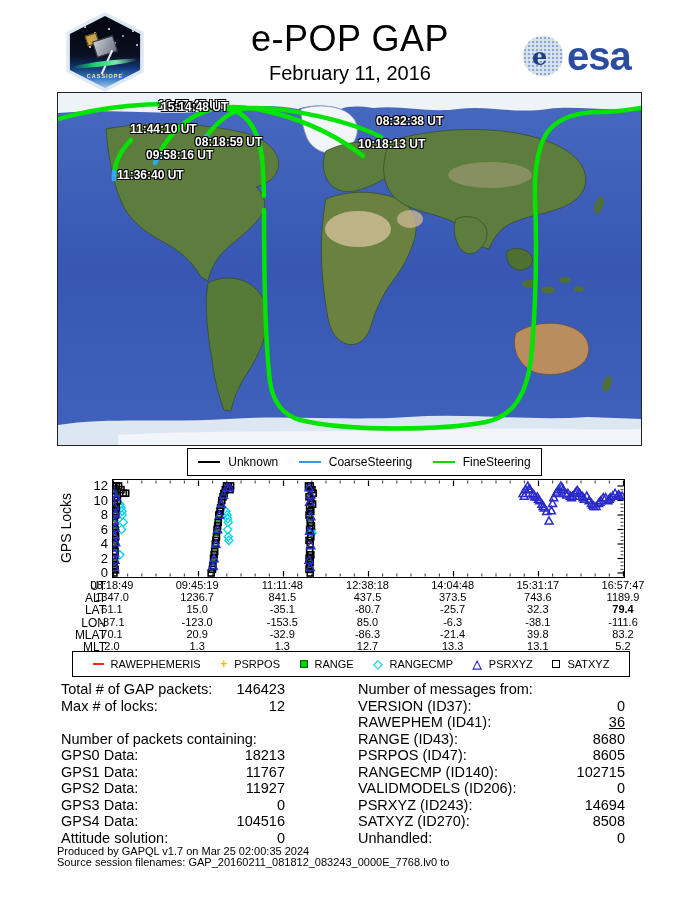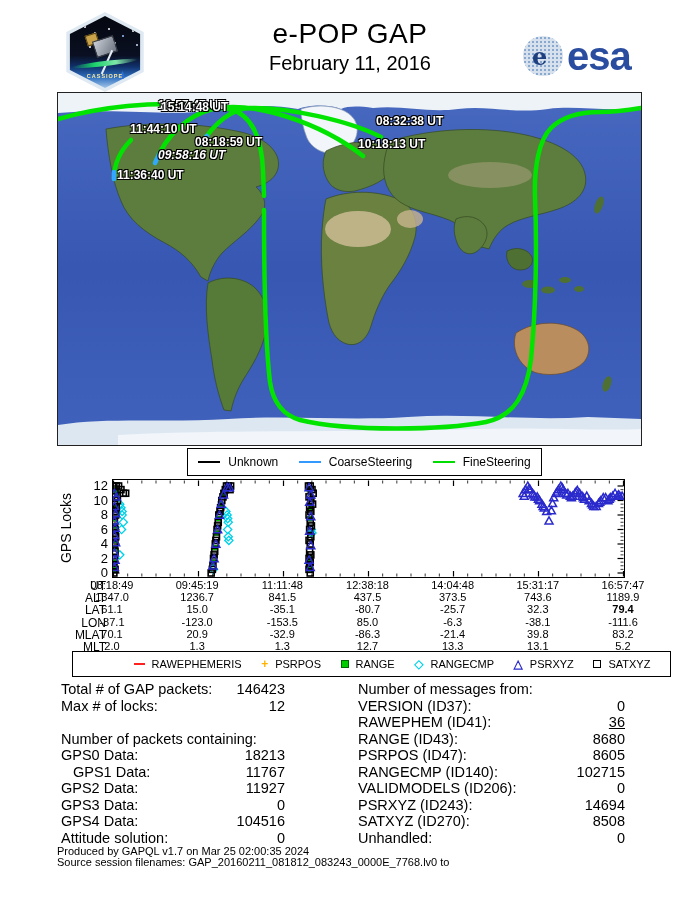--- a/index.html
+++ b/index.html
@@ -12,21 +12,21 @@
   .stars{position:absolute;left:18px;top:10px;width:2px;height:2px;background:#fff;border-radius:50%;
     box-shadow:10px 6px 0 #cfe2ff,24px 2px 0 #fff,38px 9px 0 #9fc0ff,48px 4px 0 #fff,5px 20px 0 #fff,52px 18px 0 #cfe2ff,30px 16px 0 #fff;}
   .sat-body{position:absolute;left:28px;top:22px;width:20px;height:15px;background:linear-gradient(135deg,#c9ced6,#6d7480);transform:rotate(-18deg);border:1px solid #3a3f49;}
   .sat-panel{position:absolute;left:20px;top:18px;width:10px;height:9px;background:#caa24a;transform:rotate(-18deg);border:1px solid #57430f;}
   .sat-boom{position:absolute;left:40px;top:33px;width:1.5px;height:26px;background:#e8eef6;transform:rotate(24deg);}
   .aurora{position:absolute;left:6px;top:45px;width:66px;height:5px;background:linear-gradient(90deg,rgba(0,220,120,0),#19d06a,#7fe6a8,rgba(0,220,120,0));transform:rotate(-7deg);border-radius:50%;}
   .patch-label{position:absolute;left:0;top:57px;width:78px;text-align:center;font-size:5.5px;letter-spacing:1px;color:#ffe89a;font-weight:bold;}
   .patch-flag{position:absolute;left:52px;top:55px;width:0;height:0;border-left:4px solid transparent;border-right:4px solid transparent;border-bottom:8px solid #2f6fd0;transform:rotate(14deg);}
 
   .title-wrap{left:170px;top:18px;width:360px;text-align:center;}
-  .page-title{font-size:28px;letter-spacing:0.5px;}
+  .page-title{font-size:36px;letter-spacing:0.5px;}
   .page-subtitle{font-size:20px;margin-top:2px;}
 
   .esa{left:523px;top:33px;width:120px;height:46px;display:flex;align-items:center;}
   .esa-globe{width:40px;height:40px;border-radius:50%;background-color:#d7e1ee;background-image:radial-gradient(circle,#88a8d0 34%,rgba(0,0,0,0) 36%);background-size:4px 4px;position:relative;}
   .esa-globe .e{position:absolute;left:9px;top:6px;font-size:24px;font-weight:bold;color:#1d3e7f;font-family:"DejaVu Serif",serif;}
   .esa-word{font-size:40px;font-weight:bold;color:#2b4da0;margin-left:4px;letter-spacing:-1px;font-family:"Liberation Sans",sans-serif;}
 
   
   .map{left:57px;top:92px;width:583px;height:352px;border:1px solid #222;overflow:hidden;background:#3b5cb8;}
   .map svg{position:absolute;left:0;top:0;}
@@ -40,21 +40,21 @@
 
   
   .ylabel{left:58px;top:488px;width:16px;height:80px;font-size:14px;transform:rotate(-90deg);transform-origin:center;white-space:nowrap;display:flex;align-items:center;justify-content:center;}
   .ytick{position:absolute;width:26px;text-align:right;font-size:13px;}
   .plot-frame{left:112px;top:479px;width:511px;height:97px;border:1px solid #000;}
   .plot-frame svg{position:absolute;left:0;top:0;}
   .xrow-label{position:absolute;width:78px;text-align:right;font-size:12px;left:28px;}
   .xcol{position:absolute;width:84px;text-align:center;font-size:11px;}
 
   
-  .mark-legend{left:72px;top:651px;width:556px;height:24px;border:1.5px solid #000;display:flex;align-items:center;justify-content:space-evenly;font-size:11px;padding-left:41px;}
+  .mark-legend{left:72px;top:651px;width:556px;height:24px;border:1.5px solid #000;display:flex;align-items:center;justify-content:space-evenly;font-size:11px;}
   .mark-item{display:flex;align-items:center;gap:7px;}
   .mk{font-size:12px;line-height:10px;font-weight:bold;}
   .mk-dash{width:11px;height:2px;display:inline-block;}
   .mk-sq-f{width:6px;height:6px;display:inline-block;}
   .mk-sq-o{width:6px;height:6px;display:inline-block;border:1.5px solid #000;}
 
   
   .stat-row{position:absolute;font-size:14.5px;white-space:pre;}
   .stat-val{position:absolute;font-size:14.5px;text-align:right;}
 
@@ -142,21 +142,21 @@
         <path d="M 97,70 C 99,66 100,63 102,60" fill="none" stroke="#33a7ff" stroke-width="4.5" stroke-linecap="round"></path>
         <path d="M 143,51 C 145,48 147,45 149,43" fill="none" stroke="#33a7ff" stroke-width="4.5" stroke-linecap="round"></path>
         <path d="M 56,86 L 56,79" fill="none" stroke="#33a7ff" stroke-width="4.5" stroke-linecap="round"></path>
       </g>
   </svg>
   <div id="map-labels">
       <div class="map-label" style="left: 100px; top: 5px;">16:57:47 UT</div>
       <div class="map-label" style="left: 103px; top: 7px;">15:14:48 UT</div>
       <div class="map-label" style="left: 72px; top: 29px;">11:44:10 UT</div>
       <div class="map-label" style="left: 137px; top: 42px;">08:18:59 UT</div>
-      <div class="map-label" style="left: 100px; top: 55px; font-style: italic;">09:58:16 UT</div>
+      <div class="map-label" style="left: 88px; top: 55px;">09:58:16 UT</div>
       <div class="map-label" style="left: 59px; top: 75px;">11:36:40 UT</div>
       <div class="map-label" style="left: 318px; top: 21px;">08:32:38 UT</div>
       <div class="map-label" style="left: 300px; top: 44px;">10:18:13 UT</div>
     </div>
 </div>
 
 <div class="abs steer-legend" id="steer-legend">
     <div class="steer-item">
       <div class="swatch" style="background: rgb(0, 0, 0);"></div>
       <div>Unknown</div>
@@ -572,21 +572,21 @@
 
 <div id="stats">
     <div class="abs stat-row" style="left: 61px; top: 681px;">Total # of GAP packets:</div>
     <div class="abs stat-val" style="left: 195px; top: 681px; width: 90px;">146423</div>
     <div class="abs stat-row" style="left: 61px; top: 697.5px;">Max # of locks:</div>
     <div class="abs stat-val" style="left: 195px; top: 697.5px; width: 90px;">12</div>
     <div class="abs stat-row" style="left: 61px; top: 714px;"></div>
     <div class="abs stat-row" style="left: 61px; top: 730.5px;">Number of packets containing:</div>
     <div class="abs stat-row" style="left: 61px; top: 747px;">GPS0 Data:</div>
     <div class="abs stat-val" style="left: 195px; top: 747px; width: 90px;">18213</div>
-    <div class="abs stat-row" style="left: 61px; top: 763.5px; margin-left: 12px;">GPS1 Data:</div>
+    <div class="abs stat-row" style="left: 61px; top: 763.5px;">GPS1 Data:</div>
     <div class="abs stat-val" style="left: 195px; top: 763.5px; width: 90px;">11767</div>
     <div class="abs stat-row" style="left: 61px; top: 780px;">GPS2 Data:</div>
     <div class="abs stat-val" style="left: 195px; top: 780px; width: 90px;">11927</div>
     <div class="abs stat-row" style="left: 61px; top: 796.5px;">GPS3 Data:</div>
     <div class="abs stat-val" style="left: 195px; top: 796.5px; width: 90px;">0</div>
     <div class="abs stat-row" style="left: 61px; top: 813px;">GPS4 Data:</div>
     <div class="abs stat-val" style="left: 195px; top: 813px; width: 90px;">104516</div>
     <div class="abs stat-row" style="left: 61px; top: 829.5px;">Attitude solution:</div>
     <div class="abs stat-val" style="left: 195px; top: 829.5px; width: 90px;">0</div>
     <div class="abs stat-row" style="left: 358px; top: 681px;">Number of messages from:</div>

